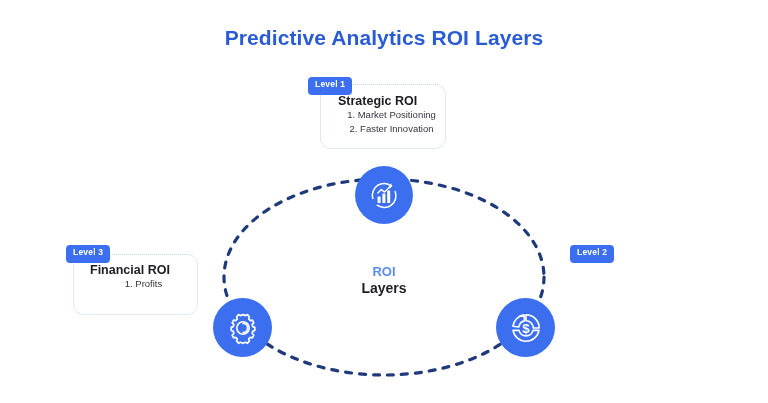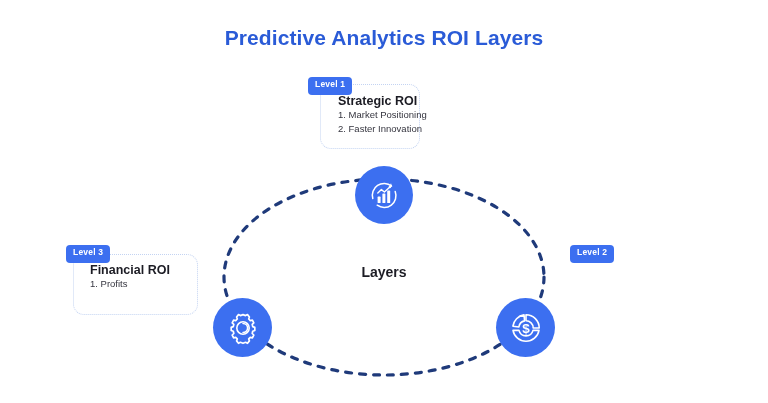--- a/index.html
+++ b/index.html
@@ -119,27 +119,28 @@
     font-size: 12.5px;
     font-weight: bold;
     color: #1c1c24;
     white-space: nowrap;
   }
   .card-item {
     font-size: 9.5px;
     color: #35353f;
     white-space: nowrap;
     line-height: 1.45;
+    text-align: center;
   }
 
   
   #card-level-1 {
     left: 320px;
     top: 84px;
-    width: 100px;
+    width: 126px;
     height: 65px;
     padding: 9px 0 0 17px;
   }
   #badge-level-1 {
     left: 308px;
     top: 77px;
   }
 
   
   #card-level-3 {
@@ -172,20 +173,21 @@
 
 <div id="canvas">
 
   <div id="page-title">Predictive Analytics ROI Layers</div>
 
   <svg id="orbit-svg" viewBox="0 0 768 403">
     <ellipse cx="384" cy="277" rx="160" ry="98" fill="none" stroke="#1f3a7a" stroke-width="3.2" stroke-dasharray="6 8" stroke-linecap="round"></ellipse>
   </svg>
 
   <div id="center-label">
+    <span class="roi">ROI</span>
     <span class="layers">Layers</span>
   </div>
 
   <div class="icon-circle" id="icon-strategic">
     <svg width="36" height="36" viewBox="0 0 36 36" aria-hidden="true">
       <path d="M6.8 21.5 A11.8 11.8 0 0 1 25.5 9.0" fill="none" stroke="#ffffff" stroke-width="1.5" stroke-linecap="round"></path>
       <path d="M29.2 14.5 A11.8 11.8 0 0 1 11.2 28.2" fill="none" stroke="#ffffff" stroke-width="1.5" stroke-linecap="round"></path>
       <path d="M25.0 6.2 L26.2 9.6 L22.7 10.2 Z" fill="#ffffff"></path>
       <path d="M11.8 16.0 L15.4 12.6 L18.4 15.0 L23.6 10.2" fill="none" stroke="#ffffff" stroke-width="1.4" stroke-linecap="round" stroke-linejoin="round"></path>
       <circle cx="23.9" cy="10.0" r="1.2" fill="#ffffff"></circle>

